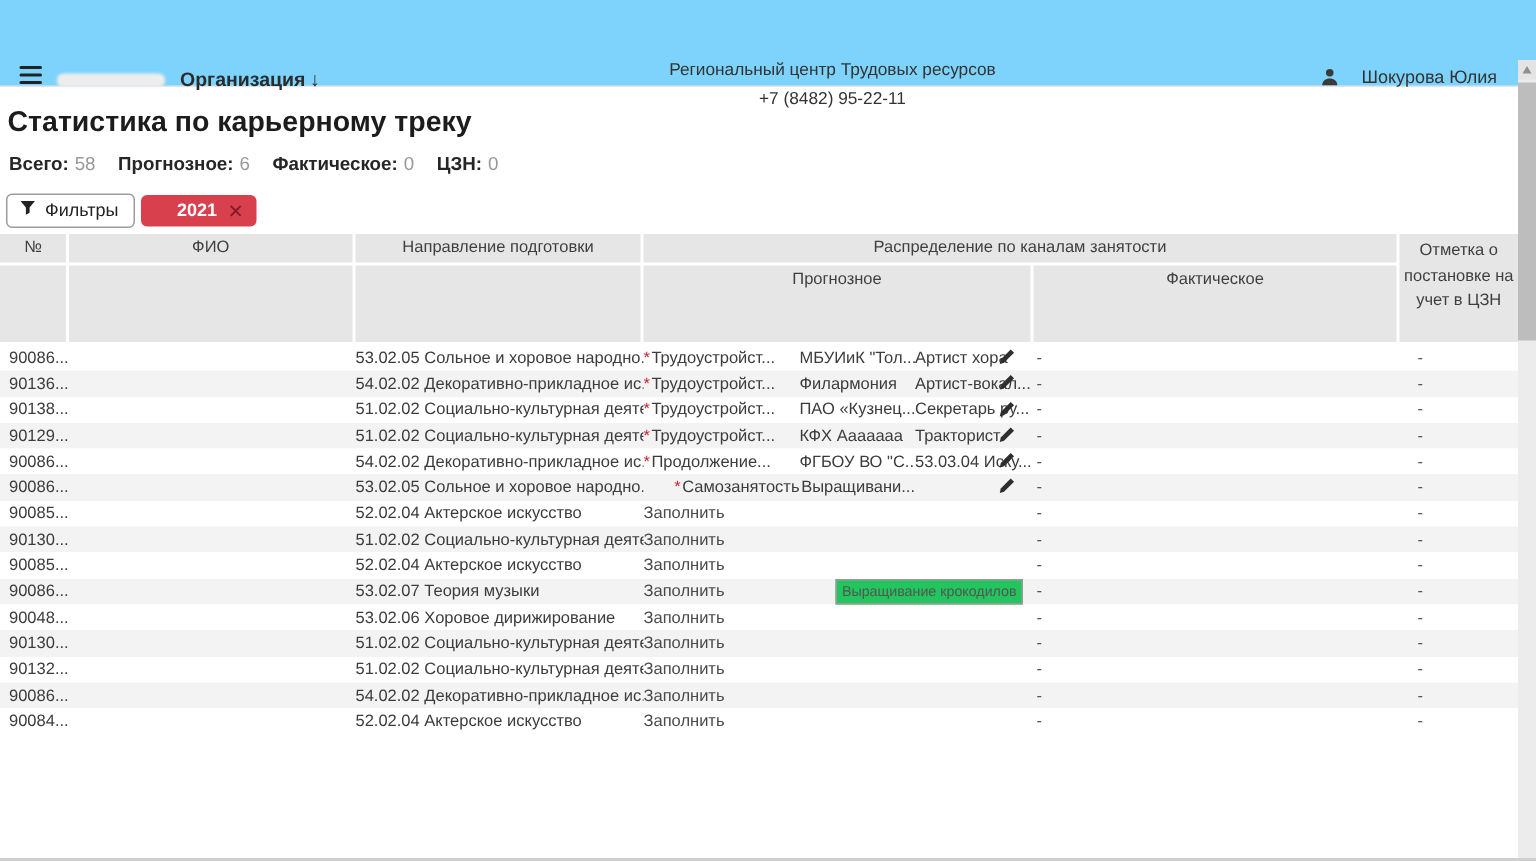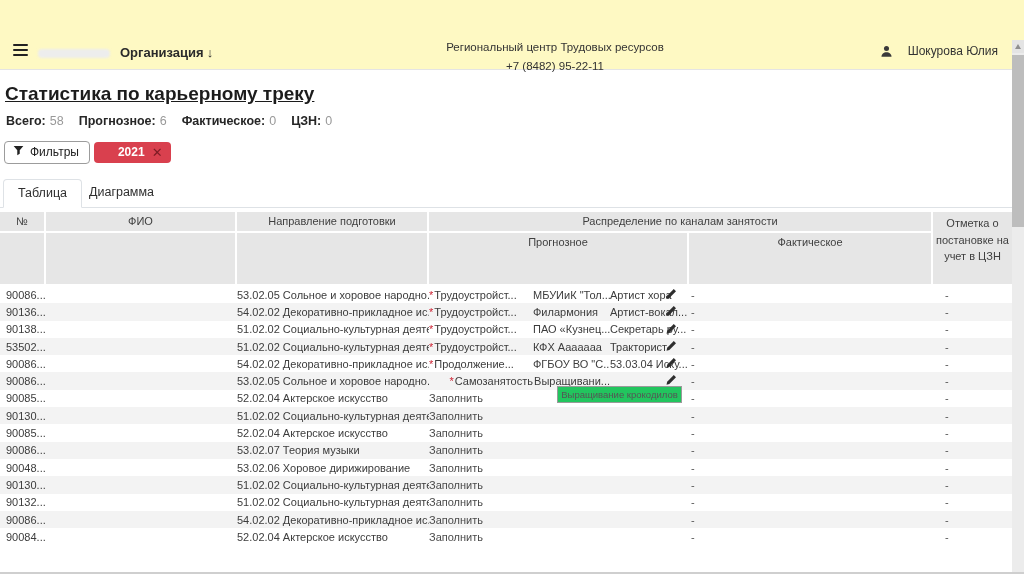--- a/index.html
+++ b/index.html
@@ -1,36 +1,36 @@
 <!DOCTYPE html>
 <html><head>
 <meta charset="utf-8">
 <style>
   * { margin:0; padding:0; box-sizing:border-box; }
   html,body { width:1024px; height:574px; overflow:hidden; background:#fff;
     font-family:"Liberation Sans","DejaVu Sans",sans-serif; color:#3d3d3d; }
   .screen { position:relative; width:1024px; height:574px; background:#fff; }
 
   
-  .topbar { position:relative; height:70px; border-bottom:1px solid #e4e4e4; background:#fef9c3; }
+  .topbar { position:relative; height:58px; border-bottom:1px solid #e4e4e4; background:#7dd3fc; }
   .hamburger { position:absolute; left:13px; top:44px; width:15px; height:13px; cursor:pointer; }
   .hamburger span { display:block; height:2.4px; background:#222; margin-bottom:2.6px; border-radius:1px; }
   .logo-blur { position:absolute; left:38px; top:49px; width:72px; height:9px;
     background:#ededed; border-radius:4px; filter:blur(1px); }
   .org-select { position:absolute; left:120px; top:45px; font-size:13px; font-weight:bold;
     color:#2b2b2b; cursor:pointer; }
   .org-arrow { font-weight:bold; margin-left:3px; }
   .top-center { position:absolute; left:400px; top:38px; width:310px; text-align:center;
     font-size:11.5px; color:#333; line-height:1.65; }
   .top-user { position:absolute; right:26px; top:44px; font-size:12px; color:#333;
     display:flex; align-items:center; gap:15px; cursor:pointer; }
   .person-icon svg { display:block; }
 
   
-  .page-title { margin:13px 0 0 5px; font-size:19px; font-weight:bold; color:#1c1c1c;text-decoration:underline; }
+  .page-title { margin:13px 0 0 5px; font-size:19px; font-weight:bold; color:#1c1c1c; }
   .stats-row { display:flex; gap:15px; margin:9px 0 0 6px; font-size:12.5px; }
   .stat-label { font-weight:bold; color:#262626; }
   .stat-value { color:#999; margin-left:4px; }
   .filter-row { display:flex; gap:4px; margin:13px 0 0 4px; align-items:center; }
   .filters-btn { display:flex; align-items:center; gap:6px; border:1px solid #9c9c9c;
     border-radius:4px; background:#fff; padding:3px 10px 4px 8px; font-size:12px; color:#222;
     cursor:pointer; font-family:inherit; }
   .chip { display:flex; align-items:center; gap:7px; background:#d9404e; border-radius:4px;
     padding:3px 8px 4px 24px; font-size:12px; font-weight:bold; color:#fff; }
   .chip-close { color:#7e1b24; font-weight:bold; font-size:13px; cursor:pointer; line-height:1; }
@@ -132,24 +132,20 @@
           </svg>
       </span>
       <span>Фильтры</span>
     </button>
     <div class="chip">
       <span>2021</span>
       <span class="chip-close">✕</span>
     </div>
   </div>
 
-  <div class="tabs">
-    <div class="tab active">Таблица</div>
-    <div class="tab inactive">Диаграмма</div>
-  </div>
 
   <div class="thead">
     <div class="th">№</div>
     <div class="th">ФИО</div>
     <div class="th">Направление подготовки</div>
     <div class="th th-group">Распределение по каналам занятости</div>
     <div class="th th-czn">Отметка о постановке на учет в ЦЗН</div>
     <div class="th-empty"></div>
     <div class="th-empty"></div>
     <div class="th-empty"></div>
@@ -215,21 +211,21 @@
           <svg width="12" height="12" viewBox="0 0 16 16" fill="#2e2e2e">
               <path d="M11.7 1.3l3 3-8.9 8.9-3.8 1 .9-3.9z"></path>
             </svg>
         </span>
       </div>
       <div class="c-fact">-</div>
       <div class="c-czn">-</div>
     </div>
 
     <div class="trow">
-      <div class="c-id">53502...</div>
+      <div class="c-id">90129...</div>
       <div class="c-fio"></div>
       <div class="c-dir">51.02.02 Социально-культурная деяте...</div>
       <div class="c-forecast">
         <span class="f-filled" style="display: flex;">
           <span class="f-channel"><span class="f-ast">*</span><span class="f-channel-text">Трудоустройст...</span></span>
           <span class="f-org">КФХ Ааааааа</span>
           <span class="f-pos">Тракторист</span>
         </span>
 
         <span class="pencil">

